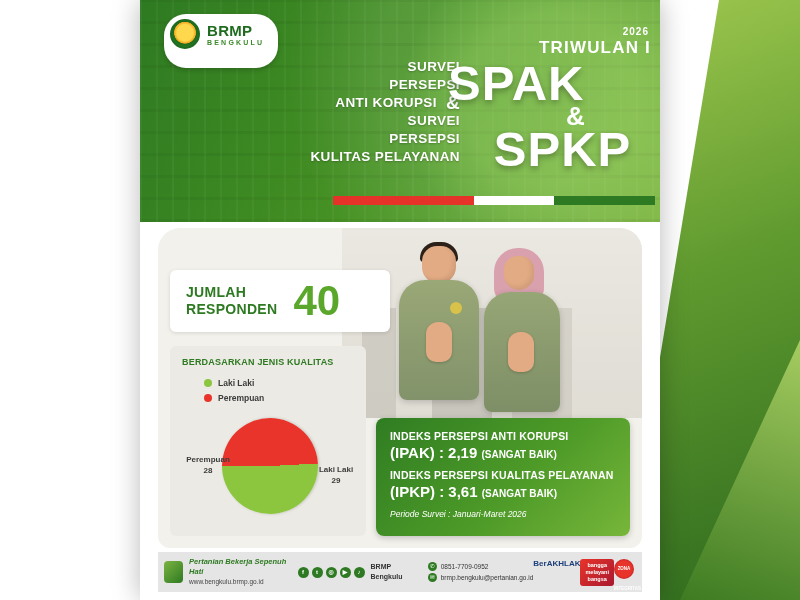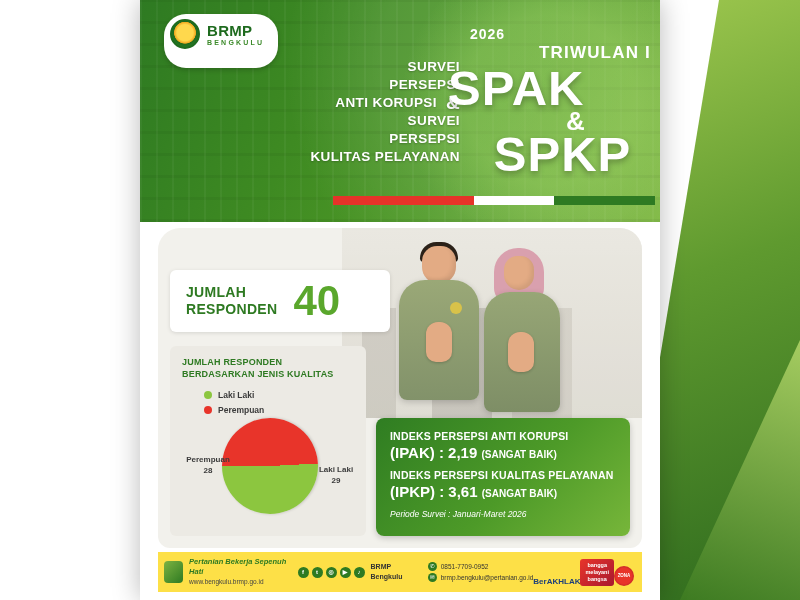--- a/index.html
+++ b/index.html
@@ -149,24 +149,24 @@
   
   .right-title {
     position: absolute;
     left: 330px;
     top: 26px;
     width: 185px;
     text-align: center;
     color: #ffffff;
   }
   .right-title .year {
-    font-size: 14px;
+    font-size: 10px;
     font-weight: bold;
     letter-spacing: 1px;
-    text-align: left;
+    text-align: right;
     padding-right: 6px;
   }
   .right-title .tri {
     font-size: 17px;
     font-weight: bold;
     letter-spacing: 1.2px;
     text-align: right;
     padding-right: 4px;
     margin-top: 1px;
   }
@@ -424,21 +424,21 @@
     margin-top: 9px;
   }
 
   
   .footer {
     position: absolute;
     left: 18px;
     top: 552px;
     width: 484px;
     height: 40px;
-    background: #fde047;
+    background: #e5e5e5;
     display: flex;
     align-items: center;
     font-size: 7px;
     color: #333;
   }
   .f-leaf {
     width: 22px; height: 22px;
     margin-left: 6px;
     border-radius: 4px;
     background: linear-gradient(135deg, #7cb342 0%, #2e7a22 100%);
@@ -464,21 +464,21 @@
   }
   .f-col2 { margin-left: 6px; line-height: 10px; font-size: 6.5px; }
   .f-col2 b { font-size: 7px; }
   .contacts { margin-left: 10px; line-height: 11px; font-size: 6.5px; }
   .contacts .row { display: flex; align-items: center; gap: 4px; }
   .c-ico {
     width: 9px; height: 9px; border-radius: 50%;
     background: #2e7a22; color: #fff;
     font-size: 5.5px; line-height: 9px; text-align: center;
   }
-  .badges { margin-left: auto; display: flex; align-items: flex-end; margin-right: 8px; }
+  .badges { margin-left: auto; display: flex; align-items: flex-start; margin-right: 8px; }
   .b-akhlak { font-size: 8px; font-weight: bold; color: #1c3f7a; }
   .b-bangga {
     background: linear-gradient(135deg, #e8342a, #a8192f);
     color: #fff;
     font-size: 5.5px;
     font-weight: bold;
     line-height: 7px;
     padding: 3px 5px;
     border-radius: 3px;
     text-align: center;
@@ -544,21 +544,20 @@
       <div class="responden">
         <div class="lbl">
           <div>JUMLAH</div>
           <div>RESPONDEN</div>
         </div>
         <div class="num">40</div>
       </div>
 
       <div class="gender">
         <div class="title">
-          <div>JUMLAH RESPONDEN</div>
           <div>BERDASARKAN JENIS KUALITAS</div>
         </div>
         <div class="legend">
           <div class="legend-row">
             <div class="dot l"></div>
             <span>Laki Laki</span>
           </div>
           <div class="legend-row">
             <div class="dot p"></div>
             <span>Perempuan</span>

